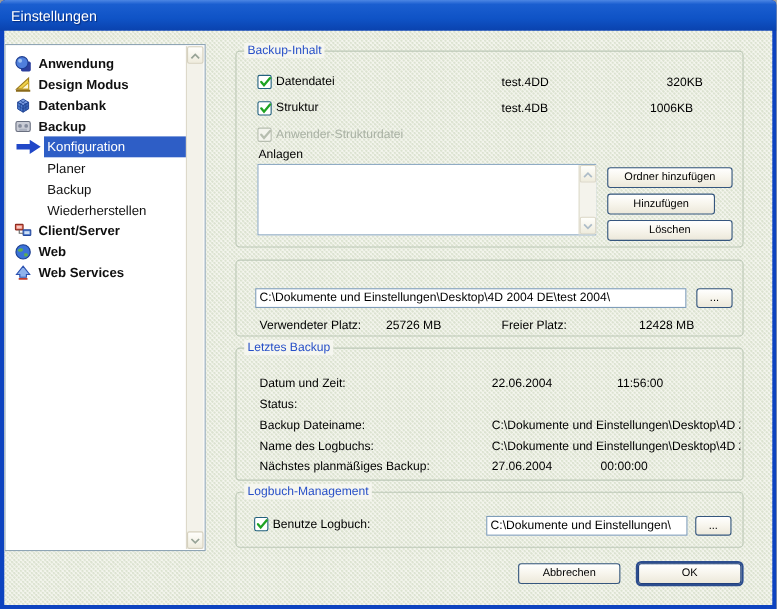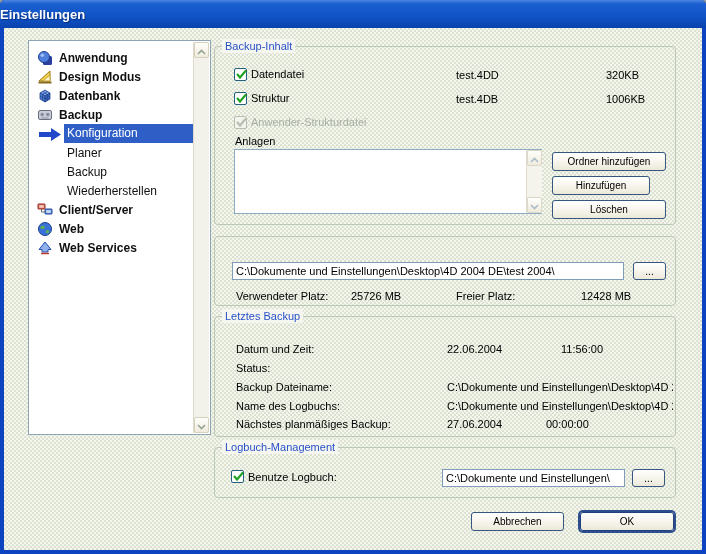--- a/index.html
+++ b/index.html
@@ -1,25 +1,25 @@
 <!DOCTYPE html>
 <html><head>
 <meta charset="utf-8">
 <style>
   html,body{margin:0;padding:0;background:#9a9a9a;font-family:"Liberation Sans",sans-serif;}
   .dialog{position:relative;width:706px;height:554px;background:#0d43c0;border-radius:5px 5px 0 0;overflow:hidden;}
   .titlebar{position:absolute;left:0;top:0;right:0;height:28px;
     background:linear-gradient(180deg,#4c86e4 0%,#1a5ed0 14%,#0f53c6 60%,#0a42ae 100%);
     border-radius:5px 5px 0 0;display:flex;align-items:center;}
-  .titlebar .title{color:#fff;font-weight:bold;font-size:13px;padding-left:0;text-shadow:1px 1px 1px rgba(0,10,60,.5);}
+  .titlebar .title{color:#fff;font-weight:normal;font-size:13px;padding-left:10px;text-shadow:1px 1px 1px rgba(0,10,60,.5);}
   .body{position:absolute;left:4px;right:4px;top:28px;bottom:4px;background-color:#f5f6ef;
     background-image:radial-gradient(circle at 1px 1px,#dbe2d0 1px,transparent 1.2px),radial-gradient(circle at 1px 1px,#dbe2d0 1px,transparent 1.2px);
     background-size:4px 4px;background-position:0 0,2px 2px;}
   
-  .sidebar{position:absolute;left:24px;top:12px;width:183px;height:395px;background:#fff;border:1px solid #8fa5b5;box-sizing:border-box;}
+  .sidebar{position:absolute;left:0;top:12px;width:183px;height:461px;background:#fff;border:1px solid #8fa5b5;box-sizing:border-box;}
   .s-row{position:absolute;left:0;height:19px;font-size:12px;color:#101010;line-height:19px;white-space:nowrap;}
   .s-row .ic{position:absolute;left:8px;top:1px;width:16px;height:16px;}
   .s-row.parent{font-weight:bold;}
   .s-row.parent .lbl{position:absolute;left:30px;}
   .s-row.child .lbl{position:absolute;left:38px;}
   .sel-hl{position:absolute;left:35px;top:83px;width:133px;height:19px;background:#2e5ec6;}
   .sel-hl .lbl{position:absolute;left:3px;color:#fff;font-size:12px;line-height:19px;white-space:nowrap;}
   .sel-arrow{position:absolute;left:8px;top:86px;width:26px;height:13px;}
   .sb{position:absolute;top:1px;right:1px;bottom:1px;width:16px;background:#f3f2ea;border-left:1px solid #ddd9ca;box-sizing:border-box;}
   .sb-btn{position:absolute;left:0px;width:15px;height:16px;background:linear-gradient(180deg,#fefefb,#efecdd);border:1px solid #d6d1bf;border-radius:2px;box-sizing:border-box;display:flex;align-items:center;justify-content:center;}
@@ -165,21 +165,21 @@
       <span class="val" style="left:241px;top:22px;">test.4DD</span>
       <span class="val" style="left:391px;top:22px;">320KB</span>
 
       <span class="cb" style="left:19px;top:45px;">
           <svg width="13" height="13" viewBox="0 0 13 13">
             <path d="M2.5 6.5 L5 9.5 L10.5 3" stroke="#1ea322" stroke-width="2.1" fill="none" stroke-linecap="round"></path>
           </svg>
         </span>
       <span class="lab" style="left:36px;top:45px;">Struktur</span>
       <span class="val" style="left:241px;top:46px;">test.4DB</span>
-      <span class="val" style="left:391px;top:46px;">1006KB</span>
+      <span class="val" style="left:376px;top:46px;">1006KB</span>
 
       <span class="cb dis" style="left:19px;top:69px;">
           <svg width="13" height="13" viewBox="0 0 13 13">
             <path d="M2.5 6.5 L5 9.5 L10.5 3" stroke="#b7beb0" stroke-width="2.1" fill="none" stroke-linecap="round"></path>
           </svg>
         </span>
       <span class="lab dis" style="left:36px;top:69px;">Anwender-Strukturdatei</span>
 
       <span class="lab" style="left:20px;top:88px;">Anlagen</span>
 

